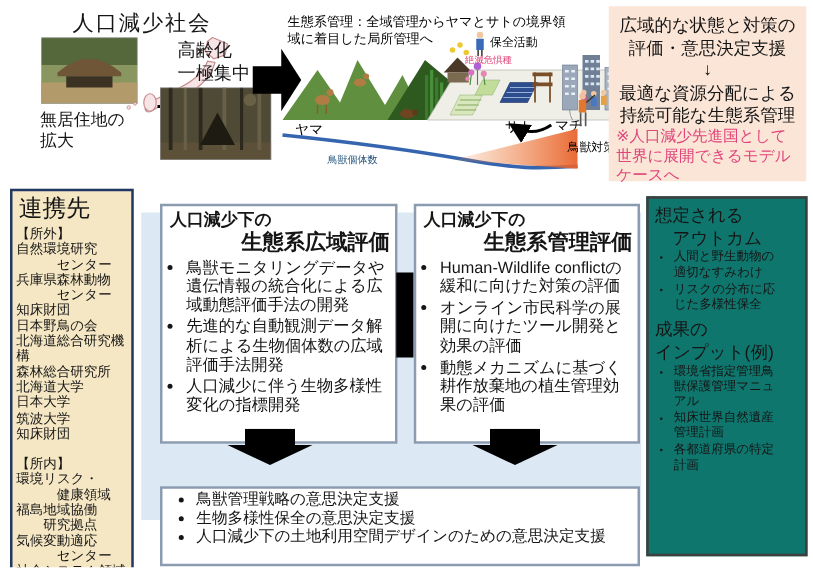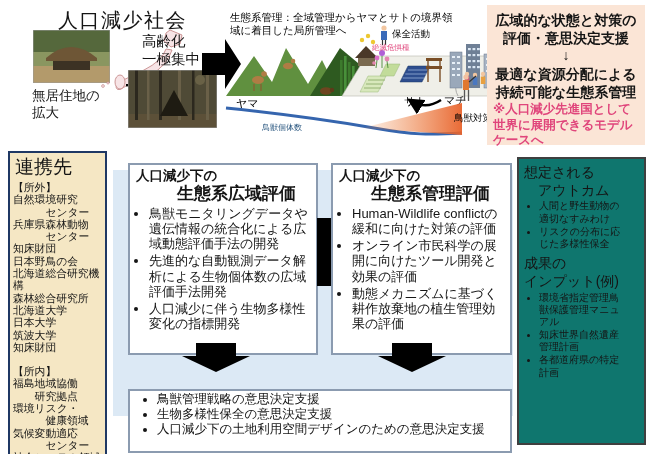--- a/index.html
+++ b/index.html
@@ -2,51 +2,51 @@
 <html><head>
 <meta charset="utf-8">
 <style>
   html,body{margin:0;padding:0;background:#fff;}
   #canvas{position:relative;width:650px;height:454px;background:#ffffff;overflow:hidden;
           font-family:"Liberation Sans","DejaVu Sans",sans-serif;color:#151515;}
   .abs{position:absolute;box-sizing:border-box;}
   svg text{font-family:"Liberation Sans","DejaVu Sans",sans-serif;}
 
   
-  #main-title{left:58px;top:7px;font-size:20px;letter-spacing:1.5px;}
+  #main-title{left:58px;top:7px;font-size:17px;letter-spacing:1.5px;}
   #hut{left:33px;top:30px;}
   #map{left:96px;top:26px;}
   #aging{left:142px;top:32px;font-size:14.5px;line-height:1.25;white-space:pre-line;}
   #forest{left:128px;top:70px;}
   #uninhabited{left:32px;top:88px;font-size:13.5px;line-height:1.25;white-space:pre-line;}
   #rarrow{left:202px;top:38px;}
   #illu{left:224px;top:4px;}
 
   
   #goal{left:487px;top:5px;width:158px;height:140px;background:#fbe5d6;
-        text-align:center;font-size:14px;line-height:1.3;padding:6px 3px 0 3px;font-weight:bold;}
+        text-align:center;font-size:14px;line-height:1.3;padding:6px 3px 0 3px;}
   .gline{white-space:pre-line;}
   .garrow{line-height:1.25;}
   .gnote{text-align:left;color:#e0457b;font-size:12.5px;line-height:1.24;padding:1px 2px 0 3px;}
 
   
   #panel{left:113px;top:170px;width:400px;height:246px;background:#dce9f5;}
 
   
   #partners{left:8px;top:151px;width:99px;height:369px;background:#f5e7c4;
             border:2px solid #1f3864;padding:1px 3px;}
   .ptitle{font-size:19px;margin:0 0 1px 2px;}
   .pitem{font-size:10.8px;line-height:1.14;white-space:pre-line;min-height:12px;}
 
   
   .wbox{background:#ffffff;border:2px solid #8b9bb0;margin-top:13px;}
   #boxr{left:128px;top:150px;width:190px;height:192px;}
   #boxm{left:331px;top:150px;width:181px;height:192px;}
   .wtitle1{font-size:13.5px;font-weight:600;padding:3px 6px 0 6px;line-height:1.2;}
-  .wtitle2{font-size:17px;font-weight:600;text-align:right;padding:0 20px 0 0;line-height:1.12;}
+  .wtitle2{font-size:17px;font-weight:600;text-align:right;padding:0 4px 0 0;line-height:1.12;}
   ul.blist{margin:3px 0 0 0;padding:0 2px 0 19px;font-size:13px;line-height:1.16;}
   ul.blist li{margin:0 0 2px 0;}
   #conn{left:317px;top:218px;width:14px;height:68px;background:#000;}
   #da1{left:180px;top:343px;}
   #da2{left:376px;top:343px;}
 
   
   #boxd{left:128px;top:376px;width:384px;height:64px;}
   .dtitle{font-size:16px;font-weight:600;padding:2px 0 0 8px;line-height:1.15;}
   ul.dlist{margin:1px 0 0 0;padding:0 0 0 27px;font-size:12.5px;line-height:1.2;}
@@ -268,24 +268,24 @@
     <div class="pitem">知床財団</div>
     <div class="pitem">日本野鳥の会</div>
     <div class="pitem">北海道総合研究機構</div>
     <div class="pitem">森林総合研究所</div>
     <div class="pitem">北海道大学</div>
     <div class="pitem">日本大学</div>
     <div class="pitem">筑波大学</div>
     <div class="pitem">知床財団</div>
     <div class="pitem"></div>
     <div class="pitem">【所内】</div>
+    <div class="pitem">環境リスク・
+　　　健康領域</div>
     <div class="pitem">福島地域協働
 　　研究拠点</div>
-    <div class="pitem">環境リスク・
-　　　健康領域</div>
     <div class="pitem">気候変動適応
 　　　センター</div>
     <div class="pitem">社会システム領域</div>
 
   </div>
 
   <div id="boxr" class="abs wbox">
     <div class="wtitle1">人口減少下の</div>
     <div class="wtitle2">生態系広域評価</div>
     <ul class="blist">

